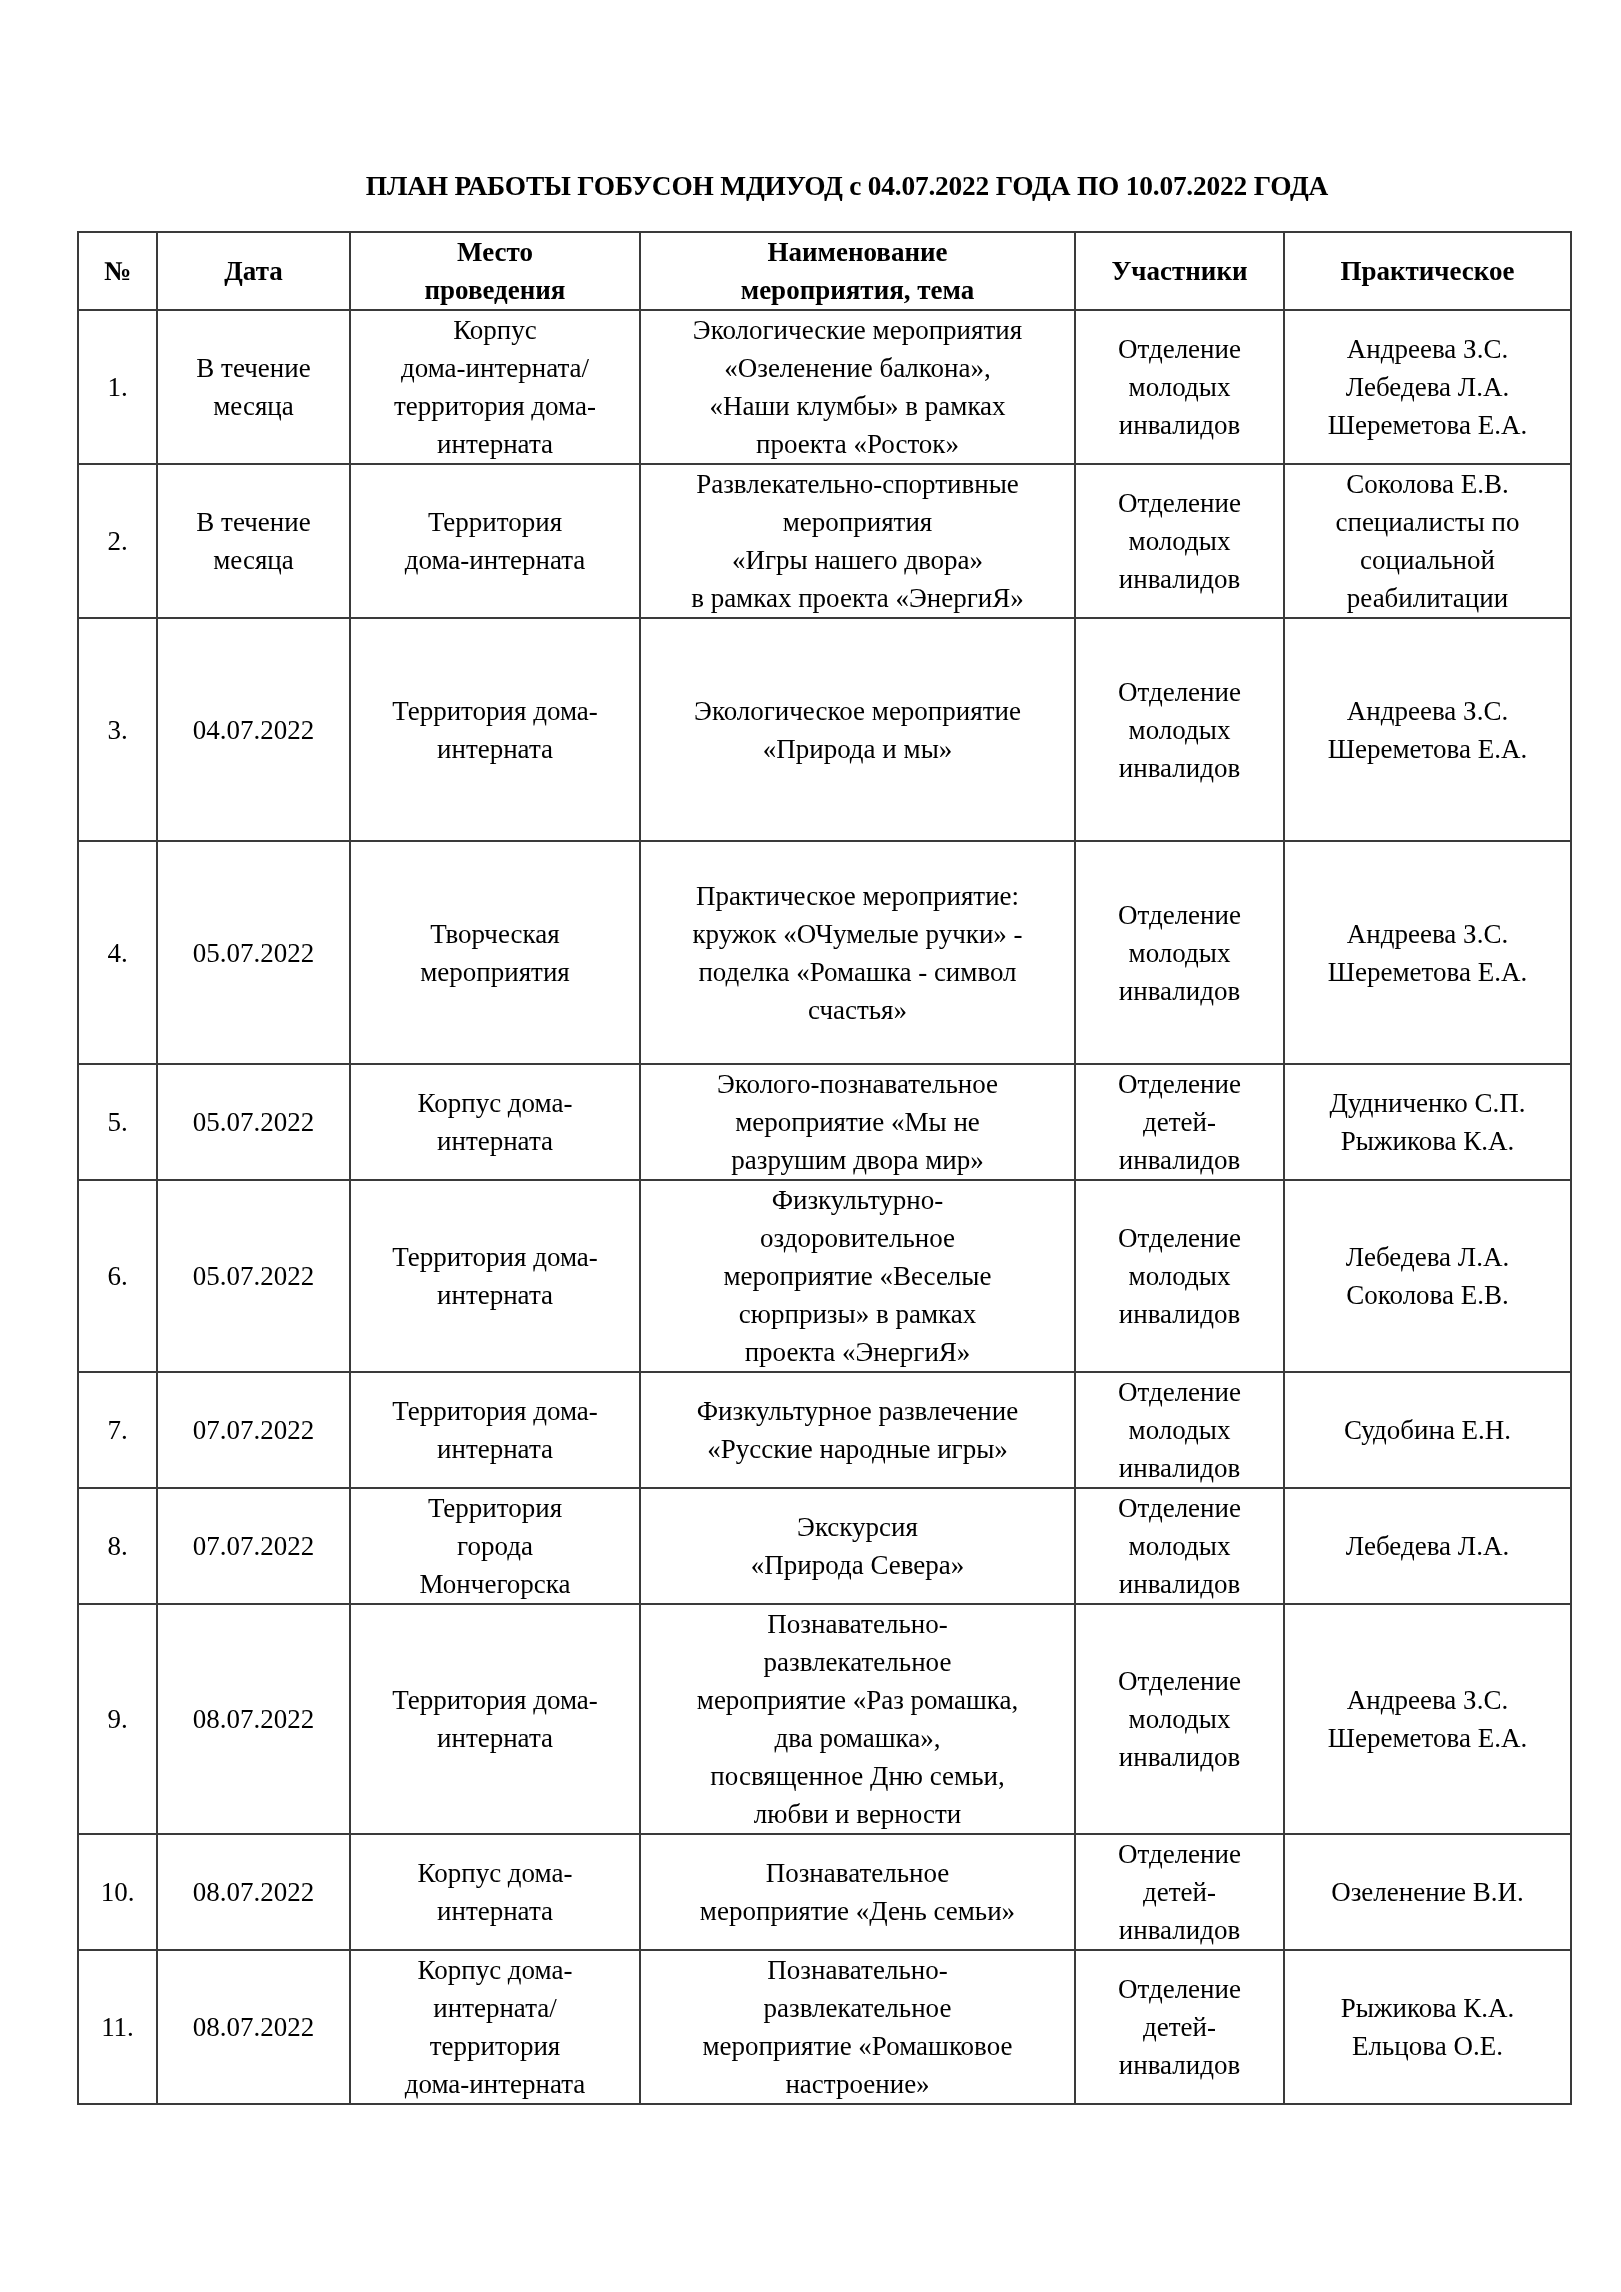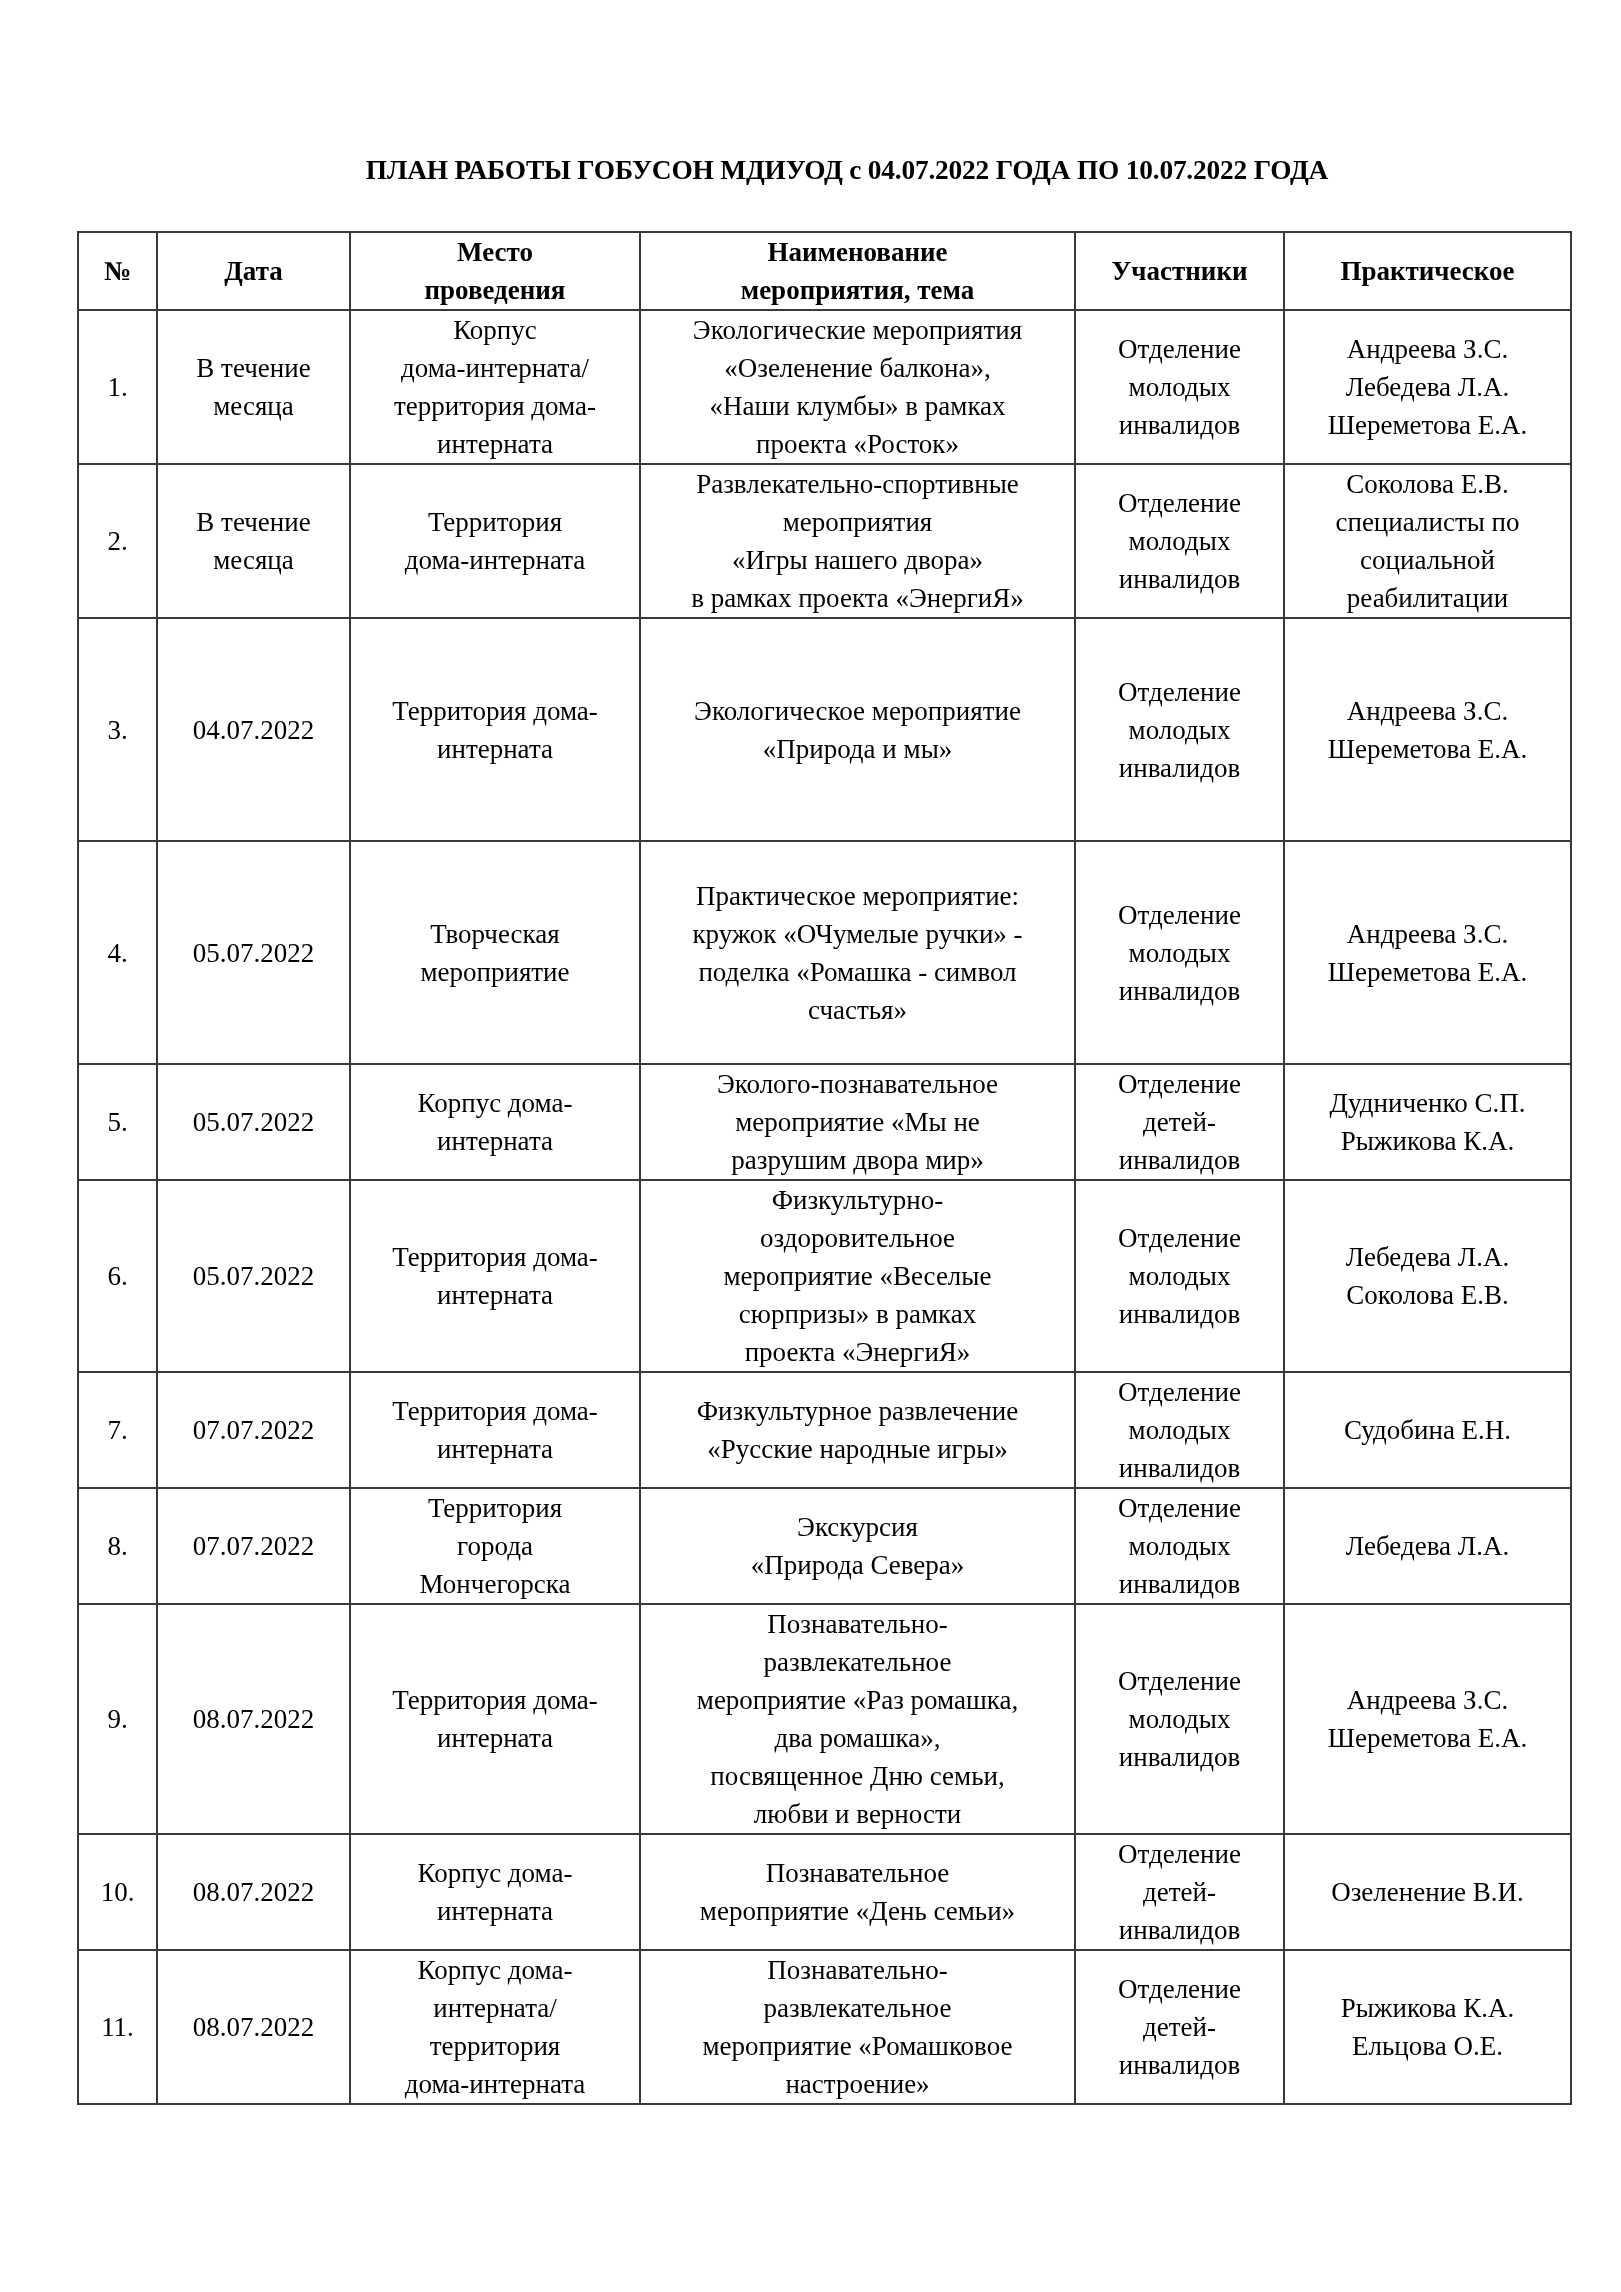--- a/index.html
+++ b/index.html
@@ -12,21 +12,21 @@
       height: 2293px;
       position: relative;
       font-family: "Liberation Serif", "DejaVu Serif", serif;
       color: #000000;
       overflow: hidden;
     }
     .title {
       position: absolute;
       left: 0;
       width: 1621px;
-      top: 152px;
+      top: 168px;
       padding-left: 73px;
       box-sizing: border-box;
       text-align: center;
       font-weight: bold;
       font-size: 27.4px;
       line-height: 37px;
       letter-spacing: -0.2px;
     }
     table.plan {
       position: absolute;
@@ -131,21 +131,21 @@
         <td>Отделение
 молодых
 инвалидов</td>
         <td>Андреева З.С.
 Шереметова Е.А.</td>
       </tr>
       <tr style="height: 223px;">
         <td>4.</td>
         <td>05.07.2022</td>
         <td>Творческая
-мероприятие</td>
+мероприятия</td>
         <td>Практическое мероприятие:
 кружок «ОЧумелые ручки» -
 поделка «Ромашка - символ
 счастья»</td>
         <td>Отделение
 молодых
 инвалидов</td>
         <td>Андреева З.С.
 Шереметова Е.А.</td>
       </tr>

